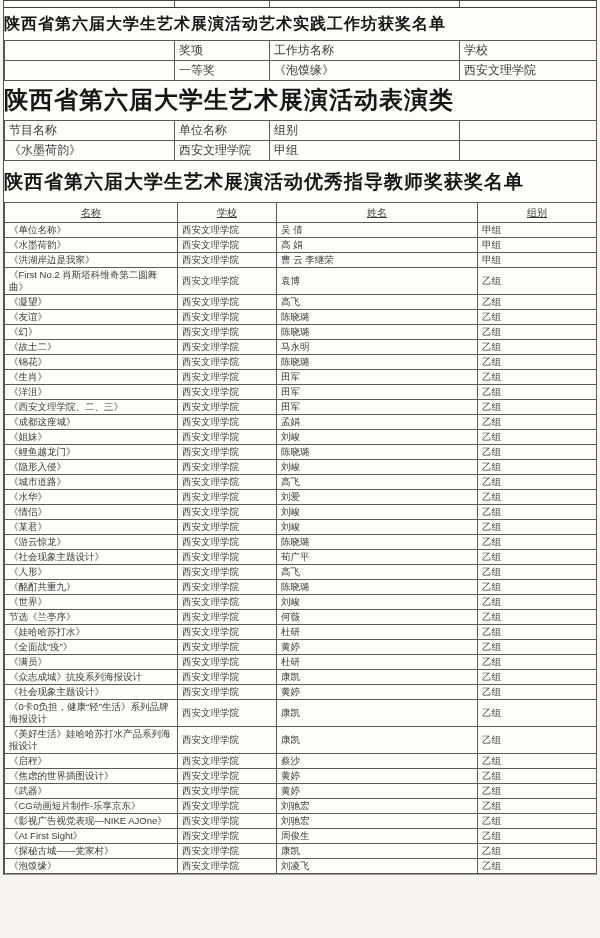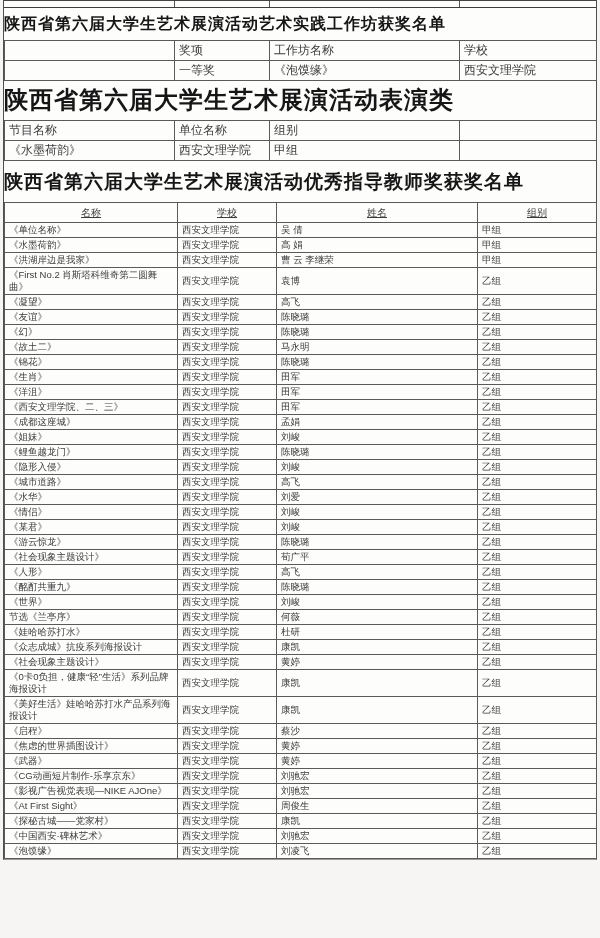--- a/index.html
+++ b/index.html
@@ -310,20 +310,32 @@
           <td>何薇</td>
           <td>乙组</td>
         </tr>
         <tr>
           <td>《娃哈哈苏打水》</td>
           <td>西安文理学院</td>
           <td>杜研</td>
           <td>乙组</td>
         </tr>
         <tr>
+          <td>《全面战“疫”》</td>
+          <td>西安文理学院</td>
+          <td>黄婷</td>
+          <td>乙组</td>
+        </tr>
+        <tr>
+          <td>《满员》</td>
+          <td>西安文理学院</td>
+          <td>杜研</td>
+          <td>乙组</td>
+        </tr>
+        <tr>
           <td>《众志成城》抗疫系列海报设计</td>
           <td>西安文理学院</td>
           <td>康凯</td>
           <td>乙组</td>
         </tr>
         <tr>
           <td>《社会现象主题设计》</td>
           <td>西安文理学院</td>
           <td>黄婷</td>
           <td>乙组</td>
@@ -373,26 +385,20 @@
         <tr>
           <td>《At First Sight》</td>
           <td>西安文理学院</td>
           <td>周俊生</td>
           <td>乙组</td>
         </tr>
         <tr>
           <td>《探秘古城——党家村》</td>
           <td>西安文理学院</td>
           <td>康凯</td>
-          <td>乙组</td>
-        </tr>
-        <tr>
-          <td>《中国西安·碑林艺术》</td>
-          <td>西安文理学院</td>
-          <td>刘驰宏</td>
           <td>乙组</td>
         </tr>
         <tr>
           <td>《泡馍缘》</td>
           <td>西安文理学院</td>
           <td>刘凌飞</td>
           <td>乙组</td>
         </tr>
       </tbody>
   </table>

